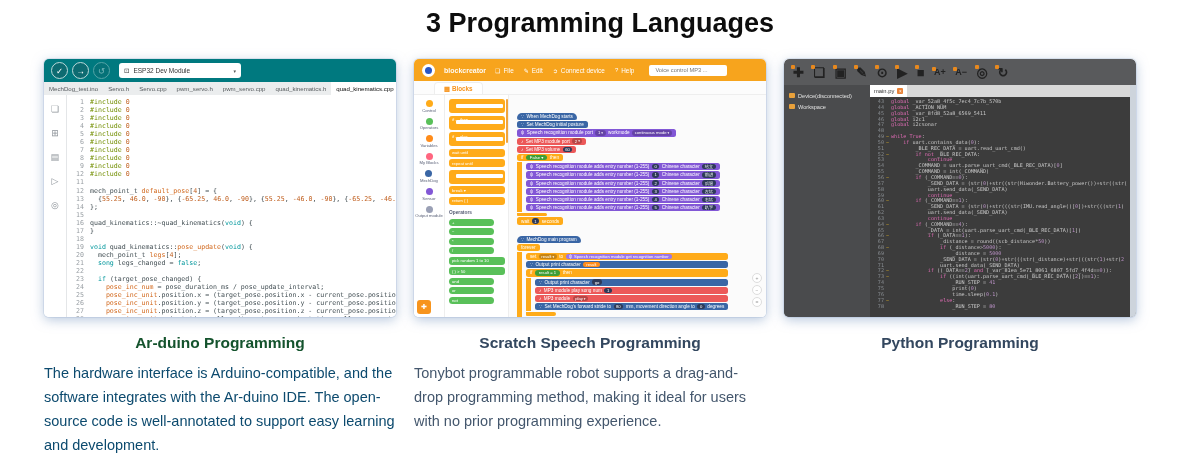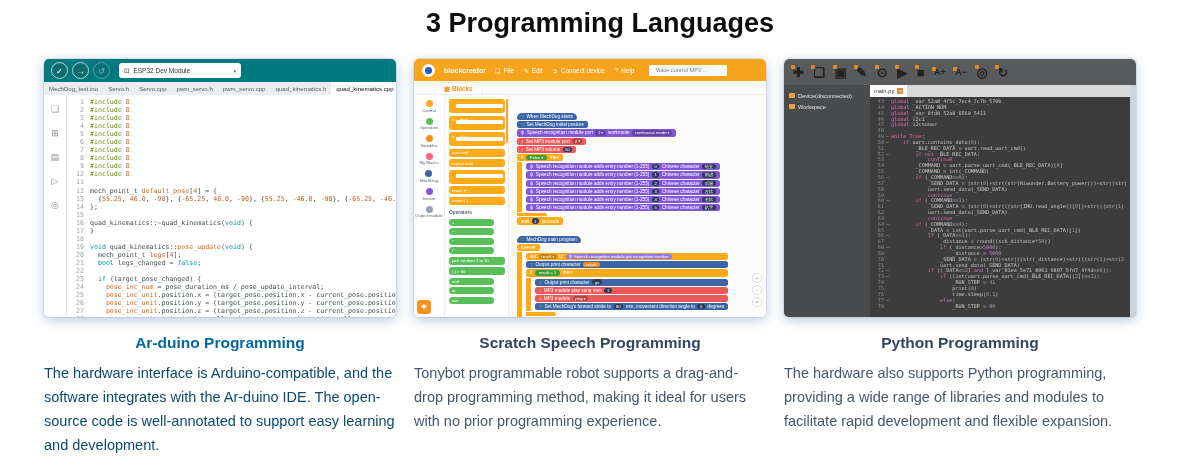--- a/index.html
+++ b/index.html
@@ -3,21 +3,21 @@
 <meta charset="utf-8">
 <style>
   html,body{margin:0;padding:0;background:#fff;}
   .stage{width:1200px;height:475px;background:#fff;font-family:"Liberation Sans",sans-serif;overflow:hidden;position:relative;}
   .page-title{text-align:center;font-size:27px;font-weight:bold;color:#0d0d0d;margin:8px 0 20px 0;}
   .cols{display:flex;gap:18px;padding:0 44px;}
   .col{width:352px;flex:0 0 352px;}
   .shot{height:258px;border-radius:5px;box-shadow:0 3px 12px rgba(125,155,195,.55), 0 0 0 1px #e8edf4;overflow:hidden;position:relative;background:#fff;}
   .caption{font-size:15.5px;font-weight:bold;text-align:center;margin:17px 0 9px 0;}
   .desc{font-size:14.5px;line-height:1.66;margin:0;}
-  .col1 .caption{color:#0369a1}.col1 .desc{color:#0c4a6e}
+  .col1 .caption{color:#14532d}.col1 .desc{color:#0c4a6e}
   .col2 .caption,.col3 .caption{color:#33475f}
   .col2 .desc,.col3 .desc{color:#44576d}
 
   
   .ard-top{height:23px;background:#00797f;display:flex;align-items:center;gap:4px;padding:0 7px;}
   .circ{width:15px;height:15px;border-radius:50%;background:#0d6b71;border:1px solid #b9d8d9;color:#fff;font-size:8.5px;display:flex;align-items:center;justify-content:center;flex:none;}
   .circ.dim{opacity:.45}
   .board-select{height:15px;background:#fff;border-radius:3px;margin-left:5px;display:flex;align-items:center;font-size:6.5px;color:#333;padding:0 5px;gap:4px;width:112px;}
   .board-select .grow{flex:1}
   .caret{font-size:5px;color:#555}
@@ -142,21 +142,21 @@
               <div class="ard-line"><span class="ard-ln">11</span><span> </span></div>
               <div class="ard-line"><span class="ard-ln">12</span><span>mech_point_t <span class="cf">default_pose</span>[<span class="cn">4</span>] = {</span></div>
               <div class="ard-line"><span class="ard-ln">13</span><span>  {<span class="cn">55.25</span>, <span class="cn">46.0</span>, <span class="cn">-90</span>}, {<span class="cn">-65.25</span>, <span class="cn">46.0</span>, <span class="cn">-90</span>}, {<span class="cn">55.25</span>, <span class="cn">-46.0</span>, <span class="cn">-90</span>}, {<span class="cn">-65.25</span>, <span class="cn">-46.0</span>, }</span></div>
               <div class="ard-line"><span class="ard-ln">14</span><span>};</span></div>
               <div class="ard-line"><span class="ard-ln">15</span><span> </span></div>
               <div class="ard-line"><span class="ard-ln">16</span><span>quad_kinematics::~quad_kinematics(<span class="ck">void</span>) {</span></div>
               <div class="ard-line"><span class="ard-ln">17</span><span>}</span></div>
               <div class="ard-line"><span class="ard-ln">18</span><span> </span></div>
               <div class="ard-line"><span class="ard-ln">19</span><span><span class="ck">void</span> quad_kinematics::<span class="cf">pose_update</span>(<span class="ck">void</span>) {</span></div>
               <div class="ard-line"><span class="ard-ln">20</span><span>  mech_point_t <span class="cf">legs</span>[<span class="cn">4</span>];</span></div>
-              <div class="ard-line"><span class="ard-ln">21</span><span>  <span class="ck">bool</span> legs_changed = <span class="ck">false</span>;</span></div>
+              <div class="ard-line"><span class="ard-ln">21</span><span>  <span class="ck">song</span> legs_changed = <span class="ck">false</span>;</span></div>
               <div class="ard-line"><span class="ard-ln">22</span><span> </span></div>
               <div class="ard-line"><span class="ard-ln">23</span><span>  <span class="ck">if</span> (target_pose_changed) {</span></div>
               <div class="ard-line"><span class="ard-ln">24</span><span>    <span class="cf">pose_inc_num</span> = pose_duration_ms / pose_update_interval;</span></div>
               <div class="ard-line"><span class="ard-ln">25</span><span>    <span class="cf">pose_inc_unit</span>.position.x = (target_pose.position.x - current_pose.position.x) / pose_i</span></div>
               <div class="ard-line"><span class="ard-ln">26</span><span>    <span class="cf">pose_inc_unit</span>.position.y = (target_pose.position.y - current_pose.position.y) / pose_i</span></div>
               <div class="ard-line"><span class="ard-ln">27</span><span>    <span class="cf">pose_inc_unit</span>.position.z = (target_pose.position.z - current_pose.position.z) / pose_i</span></div>
               <div class="ard-line"><span class="ard-ln">28</span><span>    <span class="cf">pose_inc_unit</span>.orientation.roll = (target_pose.orientation.roll - current_pose.orientat</span></div>
             </div>
         </div>
       </div>
@@ -475,17 +475,16 @@
                   <div class="py-line"><span class="py-ln">76</span><span class="py-fold"> </span><span>                    time.sleep(<span class="pn">0.1</span>)</span></div>
                   <div class="py-line"><span class="py-ln">77</span><span class="py-fold">−</span><span>                <span class="pk">else</span>:</span></div>
                   <div class="py-line"><span class="py-ln">78</span><span class="py-fold"> </span><span>                    _RUN_STEP = <span class="pn">80</span></span></div>
                 </div>
             </div>
             <div class="py-scrollbar"></div>
           </div>
         </div>
       </div>
       <h2 class="caption">Python Programming</h2>
-      <p class="desc">The hardware also supports Python programming, providing a wide range of libraries and modules to facilitate rapid development and flexible expansion.</p>
     </section>
 
   </div>
 </div>
 
 </body></html>

